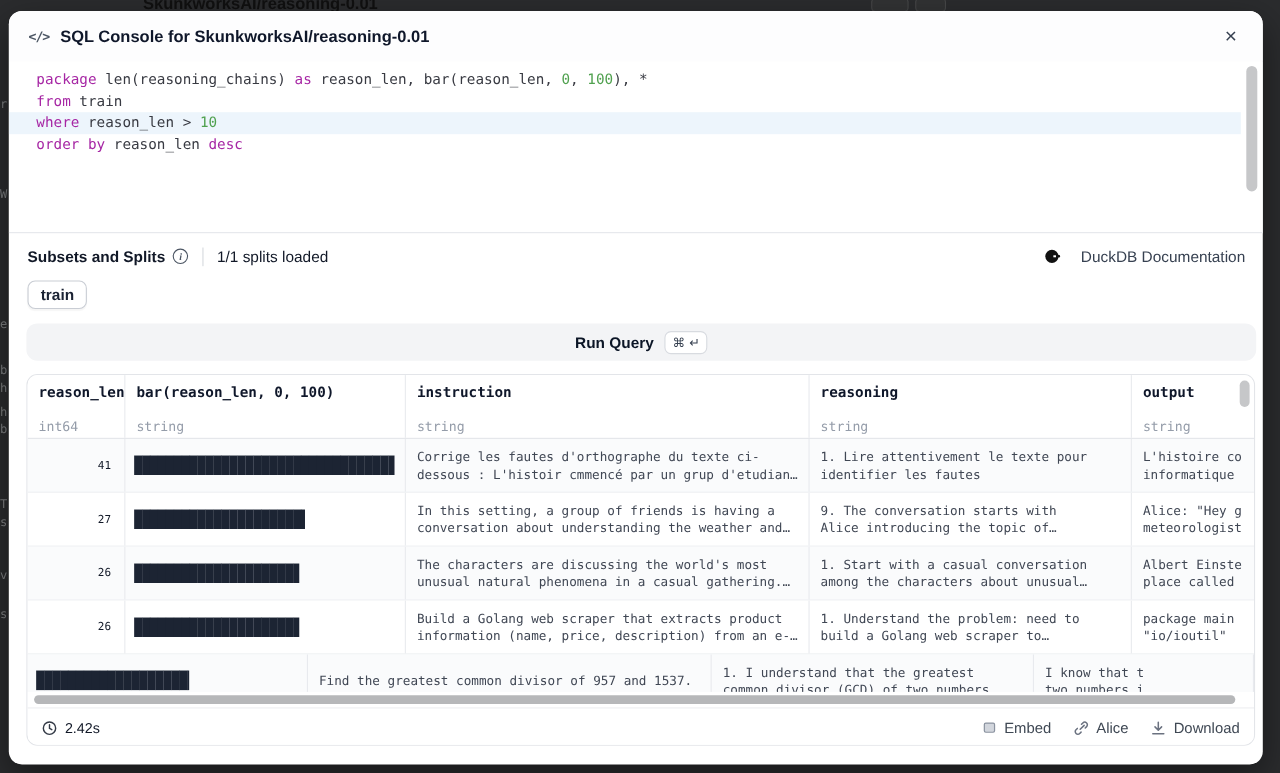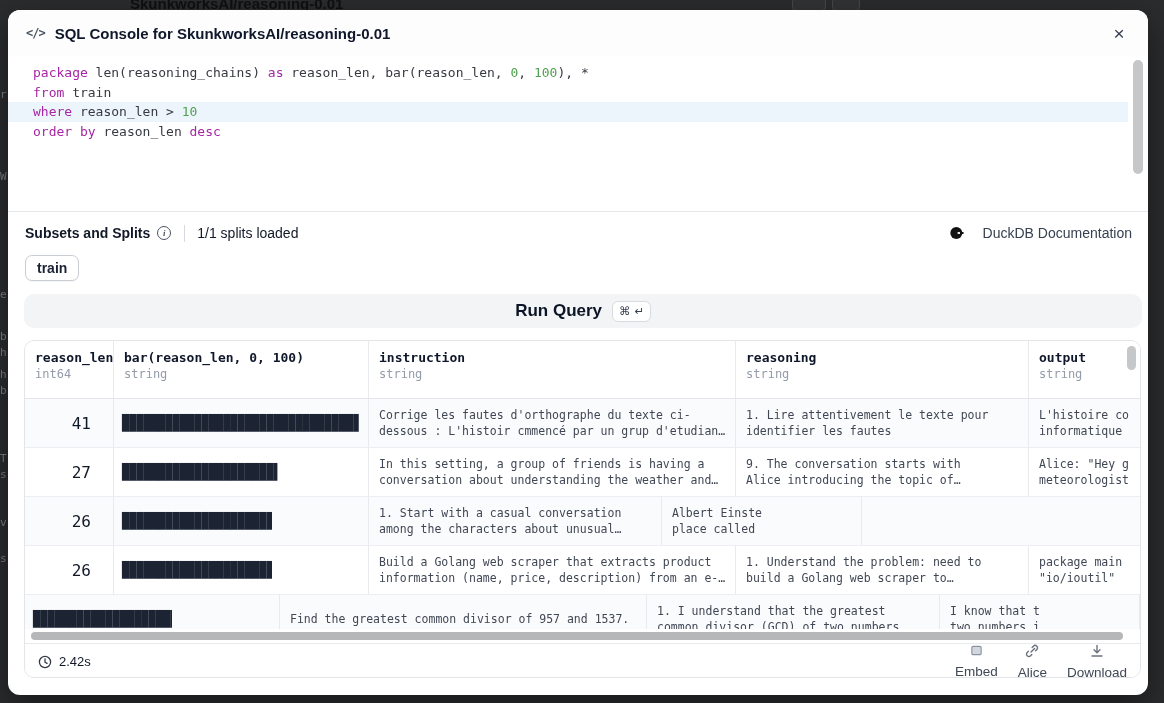--- a/index.html
+++ b/index.html
@@ -49,51 +49,51 @@
   .doc-link{ margin-left:auto; display:flex; align-items:center; gap:19px; font-size:14px; color:#374151; cursor:pointer;}
   .duck-ic{ width:14px; height:14px; }
 
   .split-chip{ position:absolute; top:245px; left:17px; height:26px; padding:0 11px; display:flex; align-items:center;
     border:1px solid #c9cdd4; border-radius:7px; background:#fff; font-size:14px; font-weight:700; color:#1a2233;
     box-shadow:0 1px 1px rgba(0,0,0,.04); cursor:pointer;}
 
   
   .run-btn{ position:absolute; top:284px; left:16px; width:1118px; height:34px; background:#f3f4f6; border-radius:10px;
     display:flex; align-items:center; justify-content:center; gap:10px; cursor:pointer;}
-  .run-label{ font-size:17px; font-weight:700; color:#0b1526;}
+  .run-label{ font-size:14px; font-weight:700; color:#0b1526;}
   .kbd{ font-size:11.5px; color:#374151; background:#fff; border:1px solid #d8dbe0; border-radius:6px; padding:2px 6px 3px;
     font-family:"DejaVu Sans", sans-serif;}
 
   
   .card{ position:absolute; top:330px; left:16px; width:1117px; height:338px; border:1px solid #e3e5e9; border-radius:10px;
     background:#fff; overflow:hidden;}
   .thead{ display:flex; height:58px; border-bottom:1px solid #e3e5e9; background:#fff;}
   .th{ padding:9px 10px 0 10px; border-right:1px solid #e8eaee; flex:none;}
   .th-name{ font-family:"DejaVu Sans Mono", monospace; font-size:13px; font-weight:700; color:#0f172a; white-space:nowrap;}
-  .th-type{ font-family:"DejaVu Sans Mono", monospace; font-size:12px; color:#949ca9; margin-top:2px;}
+  .th-type{ font-family:"DejaVu Sans Mono", monospace; font-size:12px; color:#949ca9; margin-top:16px;}
   .tbody{ height:230px; overflow:hidden; width:1204px;}
   .tr{ display:flex; height:49px; border-bottom:1px solid #eceef1; background:#fff;}
   .tr.odd{ background:#fafbfc; }
   .td{ flex:none; border-right:1px solid #e8eaee; display:flex; align-items:center; overflow:hidden;}
   .c0{ width:89px; } .c1{ width:255px; } .c2{ width:367px; } .c3{ width:293px; } .c4{ width:200px; }
-  .td-num{ justify-content:flex-end; padding-right:22px; font-family:"DejaVu Sans Mono", monospace; font-size:16px; color:#111827;}
+  .td-num{ justify-content:flex-end; padding-right:12px; font-family:"DejaVu Sans Mono", monospace; font-size:10px; color:#111827;}
   .td-bar{ padding-left:8px; }
   .bar-glyph{ font-family:"DejaVu Sans Mono", monospace; font-size:12px; color:#1c2433; letter-spacing:0; white-space:pre; transform:scaleY(1.25);}
   .cell-text{ font-family:"DejaVu Sans Mono", monospace; font-size:11.5px; line-height:16px; color:#404754;
     padding:0 4px 0 10px; white-space:pre-line; max-height:33px; overflow:hidden; word-break:normal;}
   .c3 .cell-text{ max-width:262px; }
   .v-scrollbar{ position:absolute; top:5px; right:4px; width:9px; height:24px; background:#c6c7c9; border-radius:5px;}
   .h-strip{ height:14px; position:relative; background:#fff;}
   .h-thumb{ position:absolute; left:6px; top:3px; width:1092px; height:8px; background:#b6b7b9; border-radius:4px;}
 
   
   .cfooter{ height:36px; border-top:1px solid #e8eaee; display:flex; align-items:center; padding:0 13px; background:#fff;}
   .duration{ display:flex; align-items:center; gap:7px; font-size:13px; color:#111827;}
   .f-actions{ margin-left:auto; display:flex; align-items:center; gap:20px;}
-  .f-btn{ display:flex; align-items:center; gap:7px; font-size:13.5px; color:#3f4854; cursor:pointer;flex-direction:column;}
+  .f-btn{ display:flex; align-items:center; gap:7px; font-size:13.5px; color:#3f4854; cursor:pointer;}
   .f-ic{ display:flex; }
 </style>
 </head>
 <body>
 
 <div>
   <div class="bg-page-title">SkunkworksAI/reasoning-0.01</div>
   <div class="bg-btn b1"></div>
   <div class="bg-btn b2"></div>
   <div id="bg-frags">
@@ -204,20 +204,23 @@
           </div>
           <div class="td c4">
             <div class="cell-text">Alice: "Hey g
 meteorologist</div>
           </div>
         </div>
         <div class="tr odd">
           <div class="td td-num c0">26</div>
           <div class="td td-bar c1">
             <span class="bar-glyph">████████████████████▊</span>
+          </div>
+          <div class="td c2">
+            <div class="cell-text">The characters are discussing the world's most unusual natural phenomena in a casual gathering.…</div>
           </div>
           <div class="td c3">
             <div class="cell-text">1. Start with a casual conversation among the characters about unusual…</div>
           </div>
           <div class="td c4">
             <div class="cell-text">Albert Einste
 place called </div>
           </div>
         </div>
         <div class="tr">

